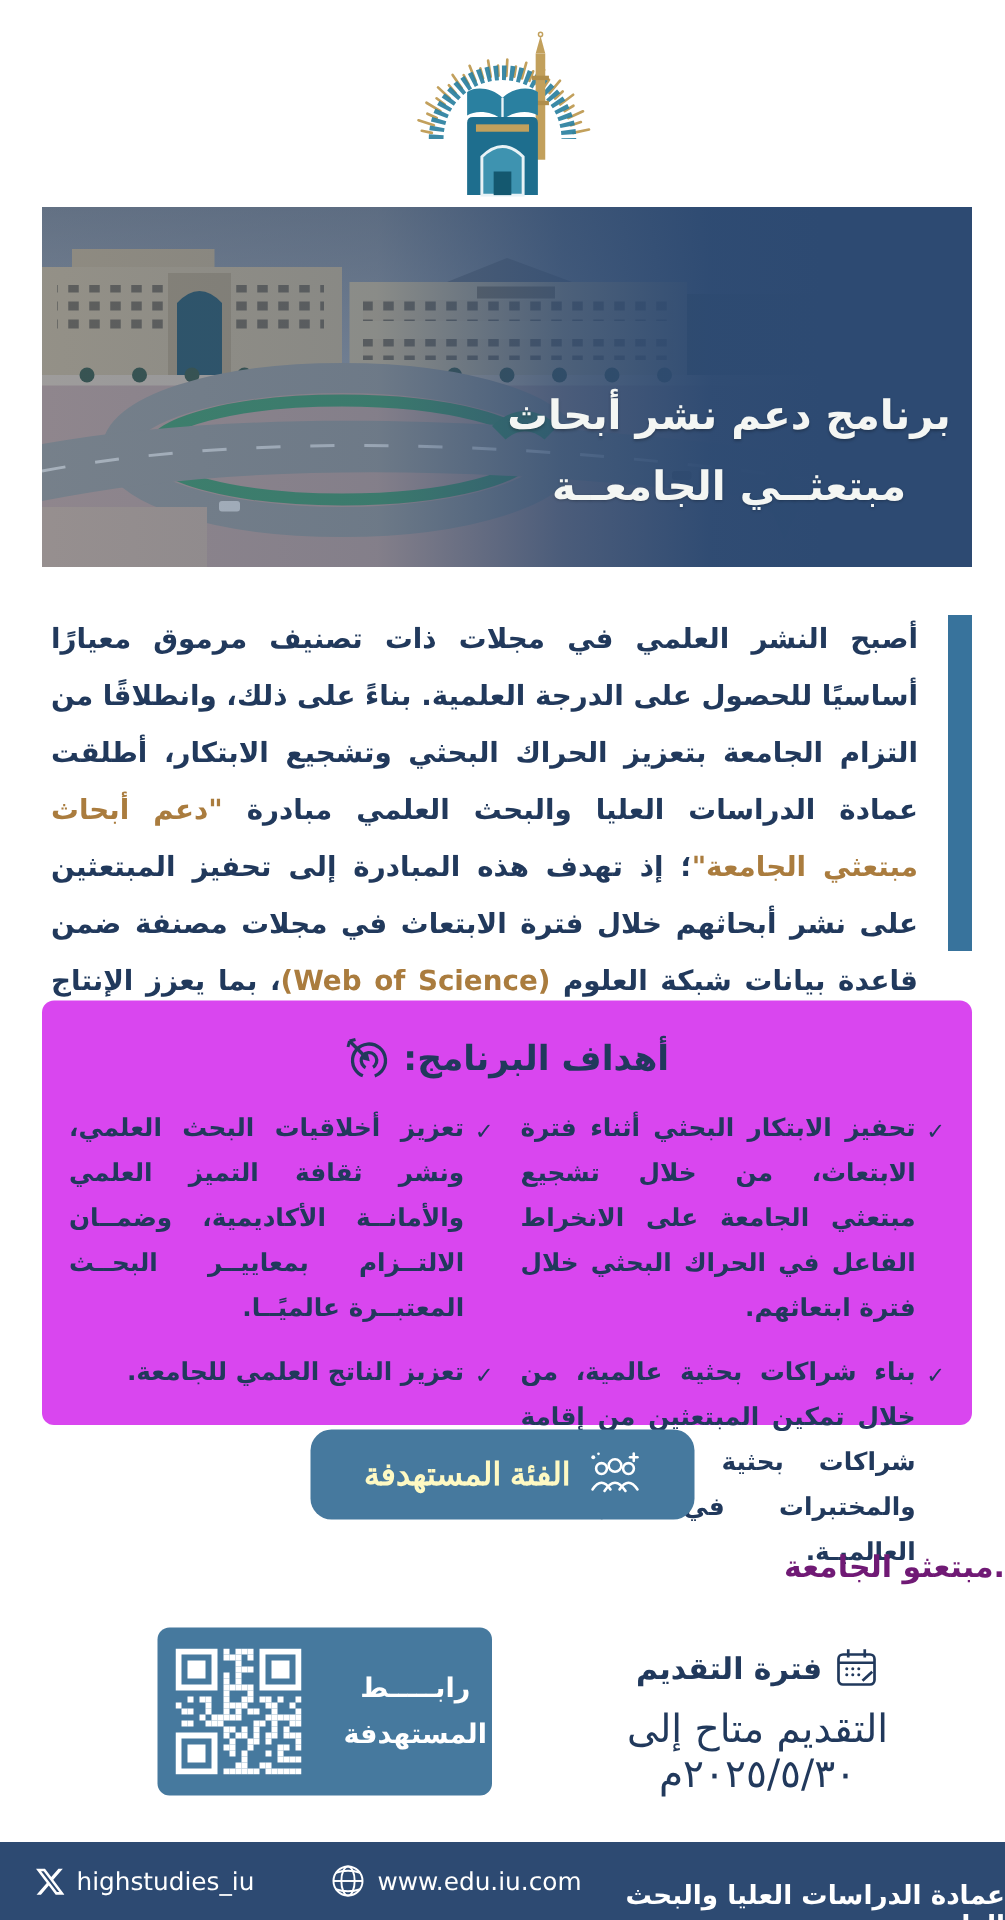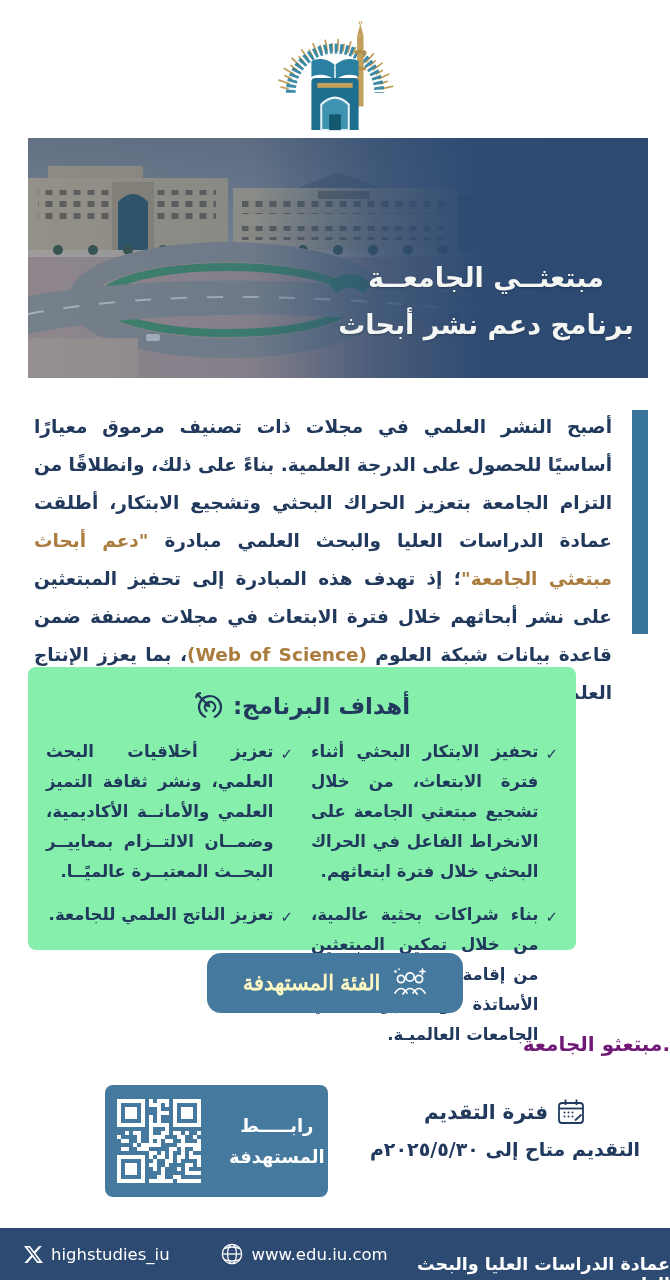--- a/index.html
+++ b/index.html
@@ -27,22 +27,22 @@
     text-shadow:0 1px 2px rgba(0,0,0,.25);}
 
   
   .intro{position:absolute;top:408px;left:28px;width:620px;}
   .intro-bar{position:absolute;top:2px;right:0;width:16px;height:224px;background:#38739c;}
   .intro-text{direction:rtl;margin:0;padding:0 36px 0 6px;color:#21395c;
     font-size:18.5px;font-weight:bold;line-height:38px;text-align:justify;}
   .hl-gold{color:#aa7c3e;}
 
   
-  .objectives{position:absolute;top:667px;left:28px;width:548px;height:283px;
-    background:#86efac;border-radius:8px;box-sizing:border-box;}
+  .objectives{position:absolute;top:667px;left:28px;width:620px;height:283px;
+    background:#d946ef;border-radius:8px;box-sizing:border-box;}
   .obj-header{display:flex;direction:rtl;justify-content:center;align-items:center;
     gap:9px;padding-top:24px;color:#21395c;font-size:23px;font-weight:bold;}
   .obj-cols{display:flex;direction:rtl;gap:18px;padding:16px 18px 0 18px;}
   .obj-col{flex:1;min-width:0;}
   .obj-item{display:flex;direction:rtl;gap:7px;margin-bottom:13px;
     color:#21395c;font-size:16.5px;font-weight:bold;line-height:30px;}
   .obj-check{flex:0 0 auto;font-size:15px;padding-top:2px;}
   .obj-text{text-align:justify;}
 
   
@@ -60,21 +60,21 @@
   .qr-svg{width:84px;height:84px;flex:0 0 auto;}
   .qr-divider{width:2px;height:72px;background:rgba(255,255,255,.9);margin:0 4px;}
   .qr-label{flex:1;text-align:center;direction:rtl;color:#fff;
     font-size:18px;font-weight:bold;line-height:31px;}
 
   
   .period{position:absolute;top:1097px;left:368px;width:274px;direction:rtl;
     color:#21395c;text-align:center;}
   .period-title{display:flex;direction:rtl;justify-content:center;align-items:center;
     gap:8px;font-size:20px;font-weight:bold;}
-  .period-value{margin-top:11px;font-size:19px;font-weight:bold;}
+  .period-value{margin-top:11px;font-size:26px;font-weight:normal;}
 
   
   .footer{position:absolute;top:1228px;left:0;width:670px;height:52px;background:#2d4a72;
     display:flex;align-items:center;justify-content:center;gap:26px;color:#fff;}
   .footer-group{display:flex;align-items:center;gap:8px;font-size:16.5px;cursor:pointer;padding-left:24px;}
   .footer-dept{font-size:17.5px;font-weight:bold;direction:rtl;margin-top:39px;}
 </style>
 </head>
 <body>
 
@@ -174,22 +174,22 @@
       <path d="M0,176 C150,148 360,154 620,198" stroke="#f4f4f0" stroke-width="2" stroke-dasharray="16 20" fill="none" opacity="0.85"></path>
       <path d="M300,146 q22,-20 44,0 l-9,9 q-13,-11 -26,0 Z" fill="#3f9c66"></path>
       <polygon points="468,196 487,188 495,170 503,188 522,196 503,204 495,222 487,204" fill="#3f9c66"></polygon>
       <rect x="556" y="148" width="44" height="15" rx="7" fill="#3f9c66"></rect>
       <rect x="118" y="196" width="14" height="7" rx="2" fill="#e8e8e4"></rect>
       <rect x="420" y="176" width="13" height="6" rx="2" fill="#55544f"></rect>
       <rect x="0" y="200" width="110" height="40" fill="#cdb39e"></rect>
     </svg>
     <div class="hero-overlay"></div>
     <div class="hero-title">
+      <div>برنامج دعم نشر أبحاث</div>
       <div>مبتعثــي الجامعــة</div>
-      <div>برنامج دعم نشر أبحاث</div>
     </div>
   </div>
 
   <div class="intro">
     <div class="intro-bar"></div>
     <p class="intro-text"><span>أصبح النشر العلمي في مجلات ذات تصنيف مرموق معيارًا أساسيًا للحصول على الدرجة العلمية. بناءً على ذلك، وانطلاقًا من التزام الجامعة بتعزيز الحراك البحثي وتشجيع الابتكار، أطلقت عمادة الدراسات العليا والبحث العلمي مبادرة </span><span class="hl-gold">"دعم أبحاث مبتعثي الجامعة"</span><span>؛ إذ تهدف هذه المبادرة إلى تحفيز المبتعثين على نشر أبحاثهم خلال فترة الابتعاث في مجلات مصنفة ضمن قاعدة بيانات شبكة العلوم </span><span class="hl-gold">(Web of Science)</span><span>، بما يعزز الإنتاج العلمي للجامعة ويرتقي بمكانتها البحثية عالميًا.</span></p>
   </div>
 
   <div class="objectives">
     <div class="obj-header">

